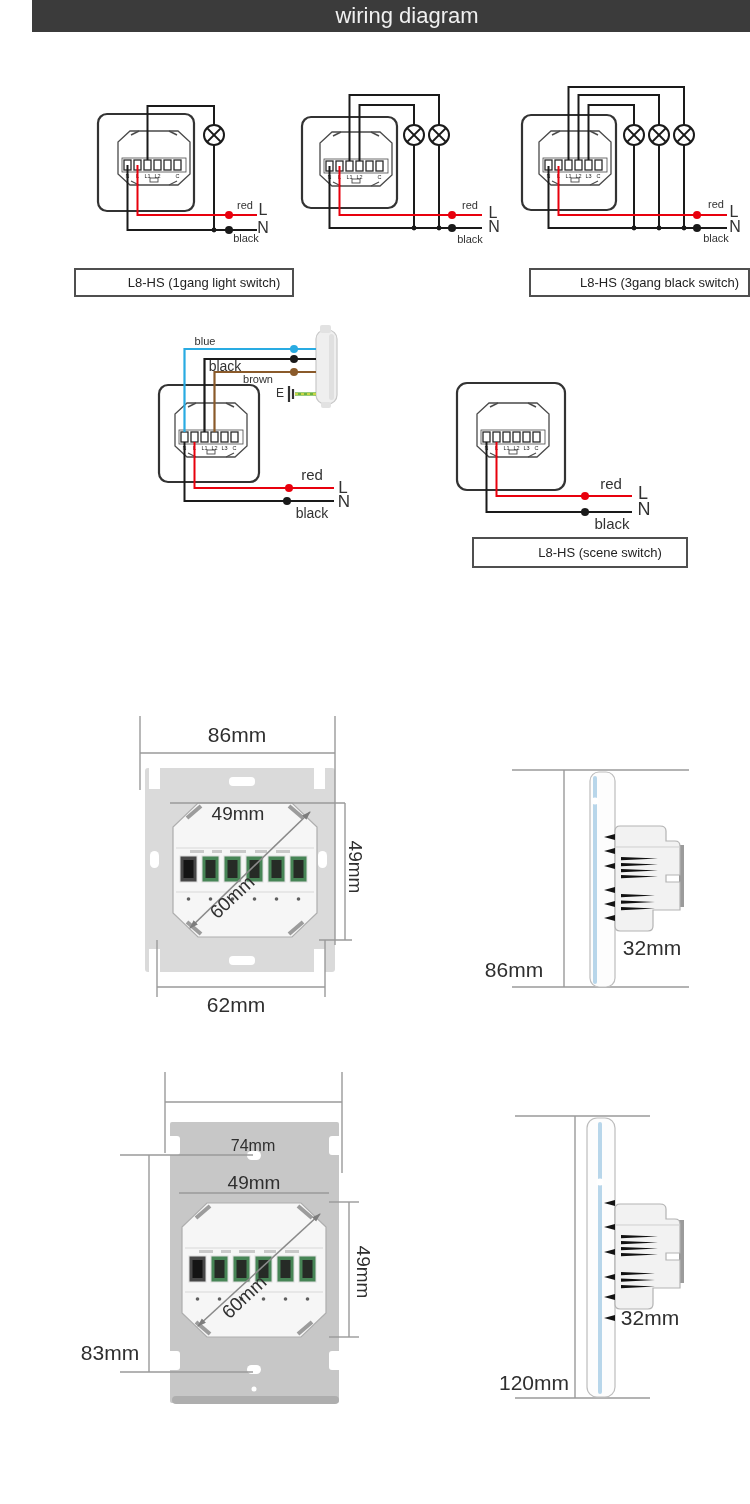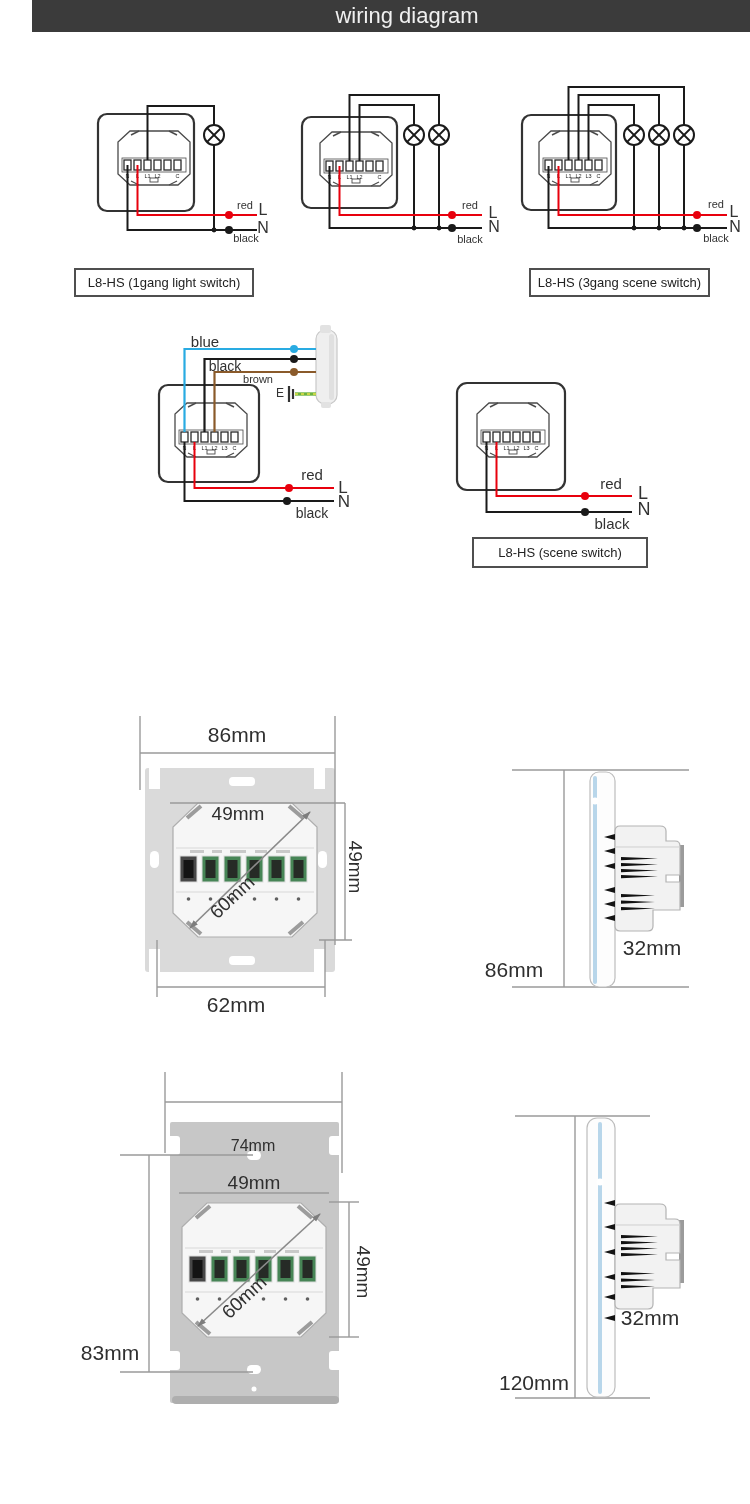--- a/index.html
+++ b/index.html
@@ -8,21 +8,21 @@
   .banner{position:absolute;left:0;width:750px;background:#3b3b3b;color:#f0f0f0;
           display:flex;align-items:center;justify-content:center;}
   #banner-wiring{top:0;height:32px;font-size:22px;}
   #banner-size{top:645px;height:38px;font-size:27px;}
   svg.art{position:absolute;left:0;top:0;}
   svg text{font-family:"Liberation Sans",sans-serif;}
   .abs{position:absolute;transform:translate(-50%,-50%);white-space:nowrap;color:#323232;line-height:1;}
   .rot90{transform:translate(-50%,-50%) rotate(90deg);}
   .rotd{transform:translate(-50%,-50%) rotate(-43deg);}
   .lblbox{position:absolute;border:2px solid #4f4f4f;background:#fff;color:#222;
-          display:flex;align-items:center;justify-content:center;font-size:13px;white-space:nowrap;}
+          display:flex;align-items:center;justify-content:center;font-size:13px;white-space:nowrap;padding-left:40px;}
   .dim{color:#2f2f2f;}
 </style>
 </head>
 <body>
 
 <div class="page">
 
   <div class="banner" id="banner-wiring">
     <span>wiring diagram</span>
   </div>
@@ -319,36 +319,36 @@
   <span class="abs" style="left:438px;top:205px;font-size:11px">red</span>
   <span class="abs" style="left:461px;top:213px;font-size:16px">L</span>
   <span class="abs" style="left:462px;top:227px;font-size:16px">N</span>
   <span class="abs" style="left:438px;top:239px;font-size:11px">black</span>
 
   <span class="abs" style="left:684px;top:204px;font-size:11px">red</span>
   <span class="abs" style="left:702px;top:212px;font-size:16px">L</span>
   <span class="abs" style="left:703px;top:227px;font-size:16px">N</span>
   <span class="abs" style="left:684px;top:238px;font-size:11px">black</span>
 
-  <span class="abs" style="left:173px;top:341px;font-size:15px">blue</span>
+  <span class="abs" style="left:173px;top:341px;font-size:11px">blue</span>
   <span class="abs" style="left:193px;top:366px;font-size:14px">black</span>
   <span class="abs" style="left:226px;top:379px;font-size:11px">brown</span>
   <span class="abs" style="left:248px;top:393px;font-size:12px">E</span>
   <span class="abs" style="left:280px;top:474px;font-size:15px">red</span>
   <span class="abs" style="left:311px;top:487px;font-size:17px">L</span>
   <span class="abs" style="left:312px;top:501px;font-size:17px">N</span>
   <span class="abs" style="left:280px;top:513px;font-size:14px">black</span>
 
   <span class="abs" style="left:579px;top:483px;font-size:15px">red</span>
   <span class="abs" style="left:611px;top:493px;font-size:18px">L</span>
   <span class="abs" style="left:612px;top:509px;font-size:18px">N</span>
   <span class="abs" style="left:580px;top:523px;font-size:15px">black</span>
 
   <div class="lblbox" style="left:42px;top:268px;width:176px;height:25px">L8-HS (1gang light switch)</div>
-  <div class="lblbox" style="left:497px;top:268px;width:177px;height:25px">L8-HS (3gang scene switch)</div>
+  <div class="lblbox" style="left:497px;top:268px;width:177px;height:25px">L8-HS (3gang black switch)</div>
   <div class="lblbox" style="left:440px;top:537px;width:172px;height:27px">L8-HS (scene switch)</div>
 
   <span class="abs dim" style="left:205px;top:734px;font-size:21px">86mm</span>
   <span class="abs dim" style="left:206px;top:813px;font-size:19px">49mm</span>
   <span class="abs dim rot90" style="left:323px;top:867px;font-size:19px">49mm</span>
   <span class="abs dim rotd" style="left:200px;top:897px;font-size:19px">60mm</span>
   <span class="abs dim" style="left:204px;top:1004px;font-size:21px">62mm</span>
 
   <span class="abs dim" style="left:620px;top:947px;font-size:21px">32mm</span>
   <span class="abs dim" style="left:482px;top:969px;font-size:21px">86mm</span>

